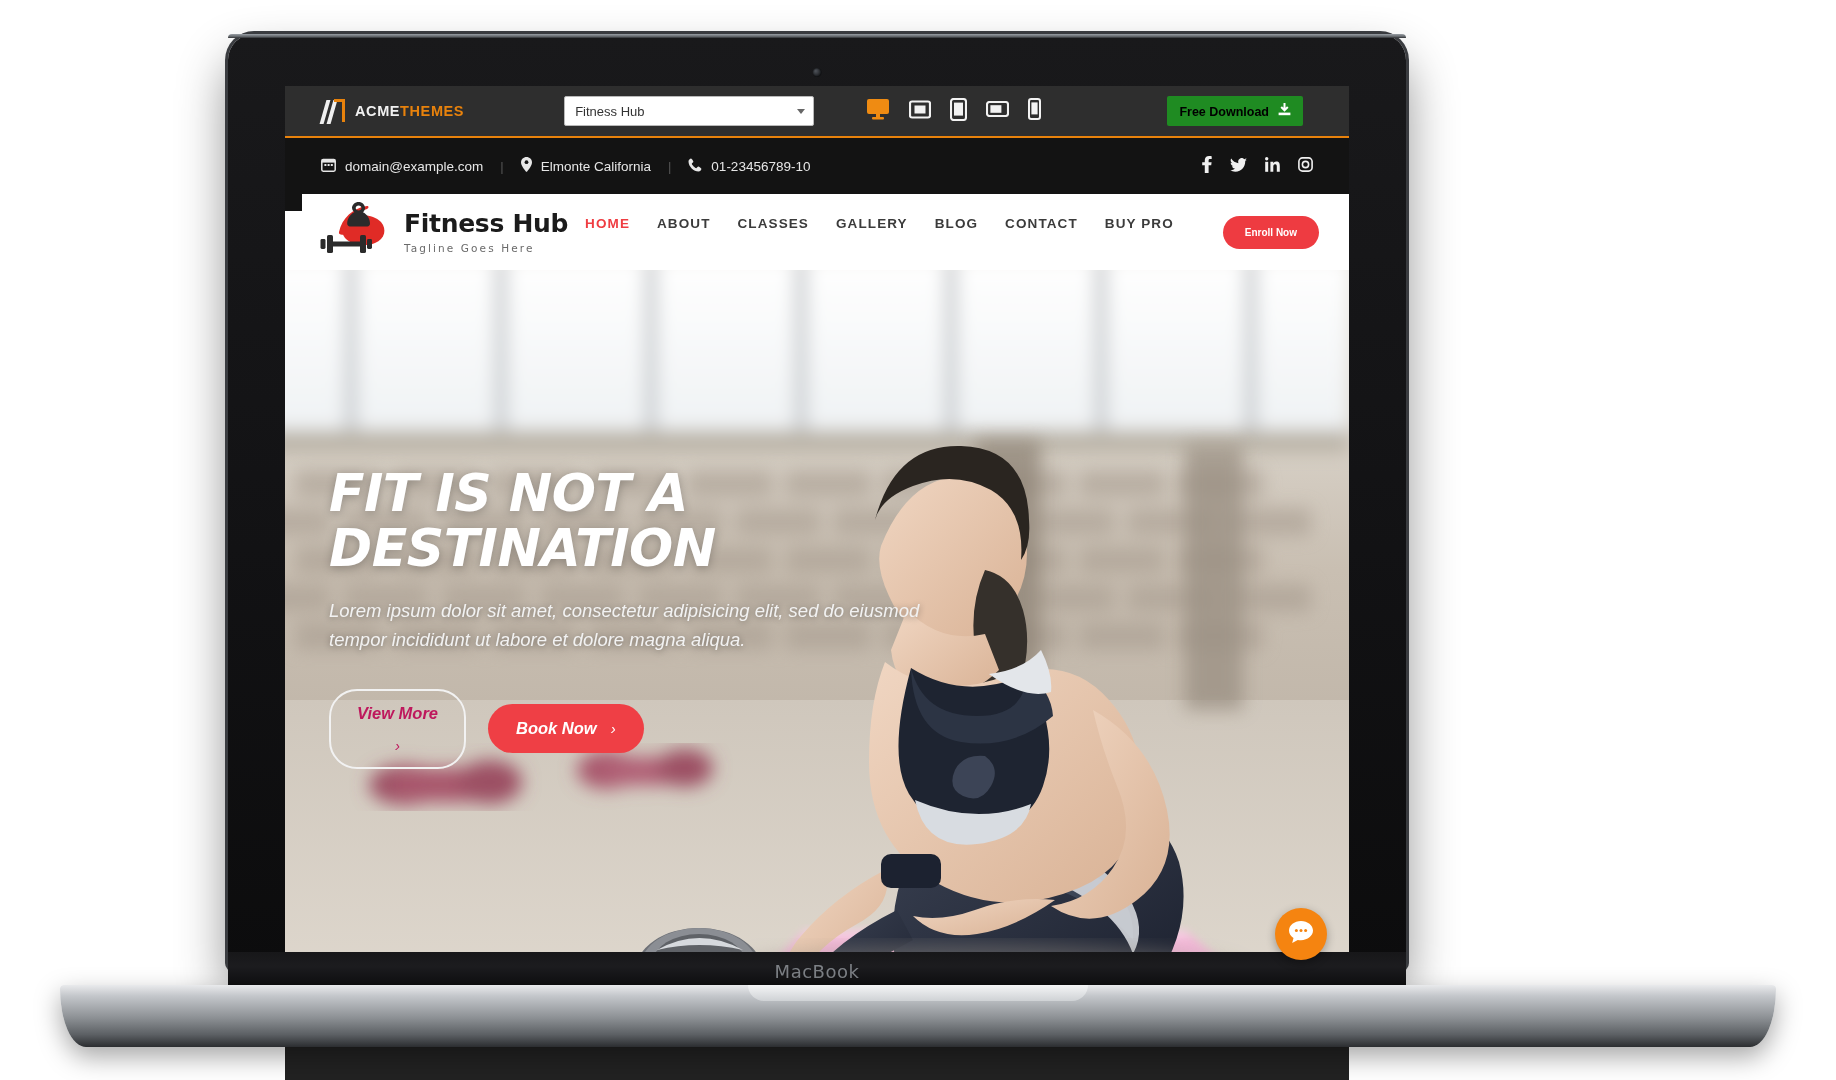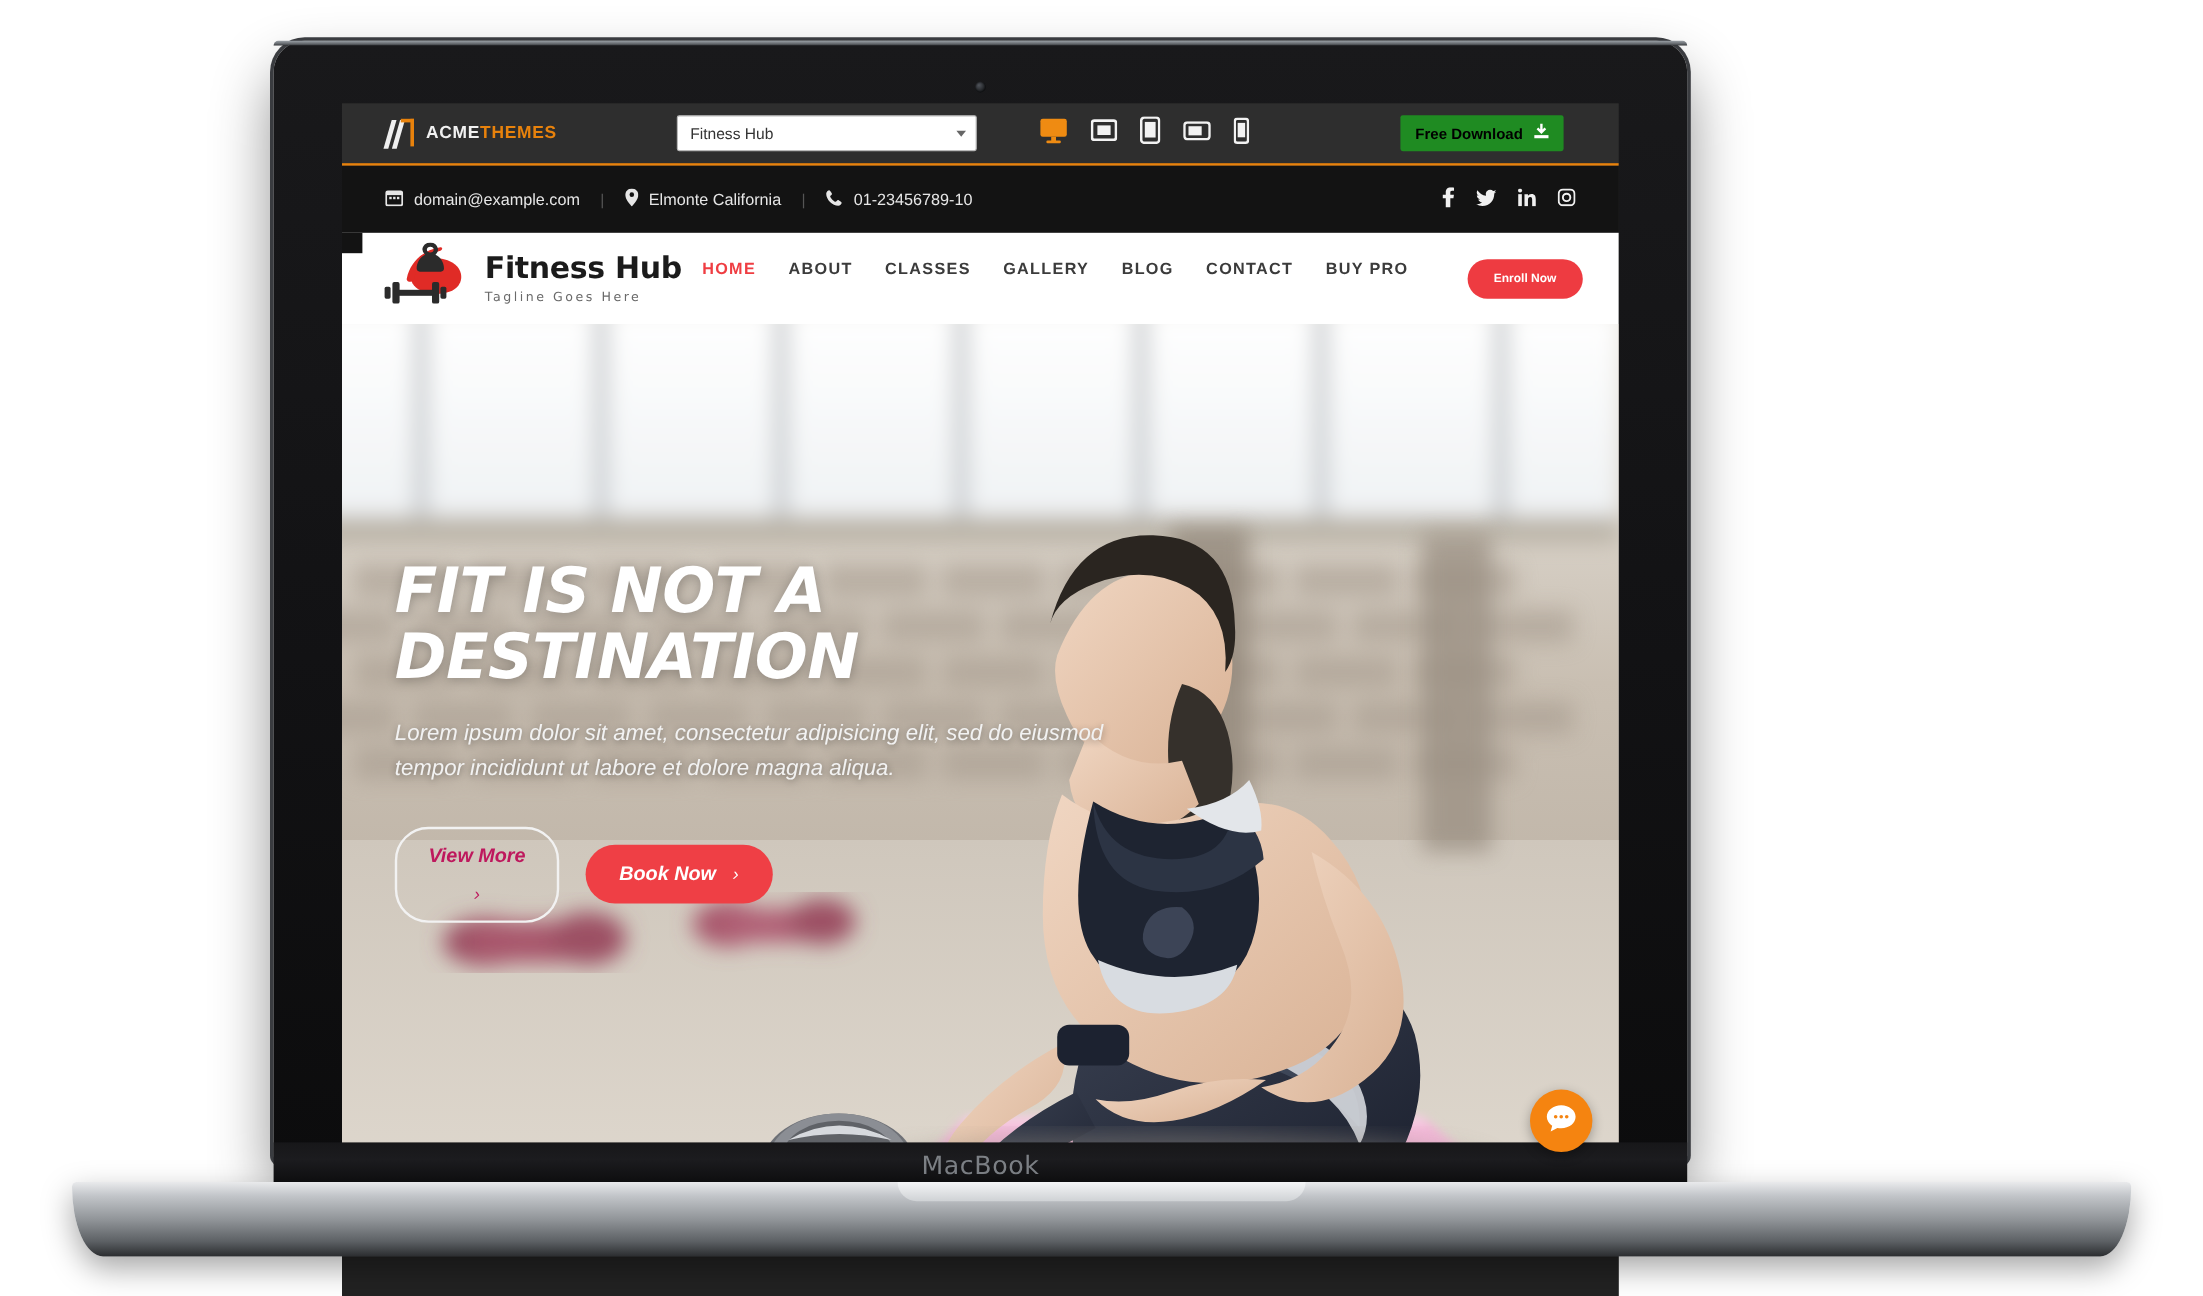--- a/index.html
+++ b/index.html
@@ -38,21 +38,21 @@
     background: #222; overflow: hidden;
   }
 
   .laptop-hinge {
     position: absolute; left: 228px; top: 952px;
     width: 1178px; height: 38px;
     background: linear-gradient(180deg,#171719 0%, #1c1c1f 40%, #0b0b0c 100%);
     display: flex; align-items: center; justify-content: center;
   }
   .mac-label {
-    color: #7d8186; font-size: 21px; letter-spacing: .5px;
+    color: #7d8186; font-size: 18px; letter-spacing: .5px;
     font-family: "DejaVu Sans", sans-serif;
   }
   .laptop-base {
     position: absolute; left: 60px; top: 985px;
     width: 1716px; height: 62px;
     background: linear-gradient(180deg,#e9eaec 0%, #c3c6ca 18%, #8e9296 52%, #5c6064 80%, #2b2d30 100%);
     border-radius: 6px 6px 40px 40px / 6px 6px 90px 90px;
     box-shadow: 0 10px 26px rgba(0,0,0,.35);
   }
   .base-notch {

